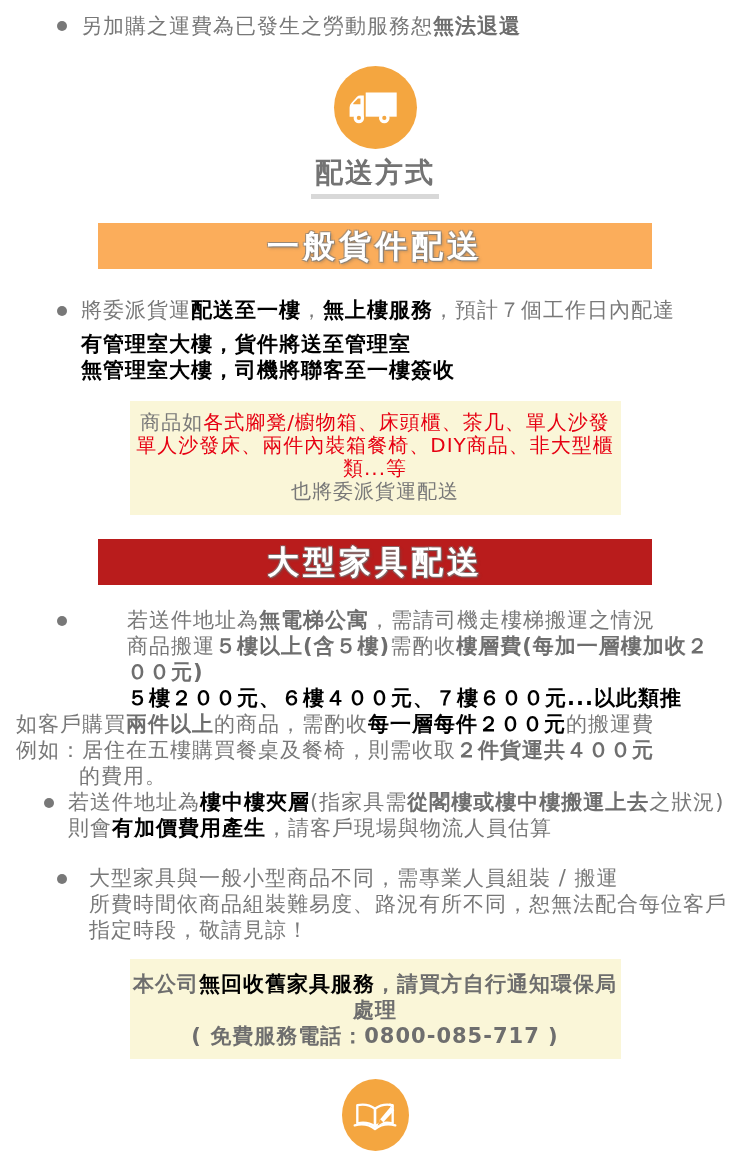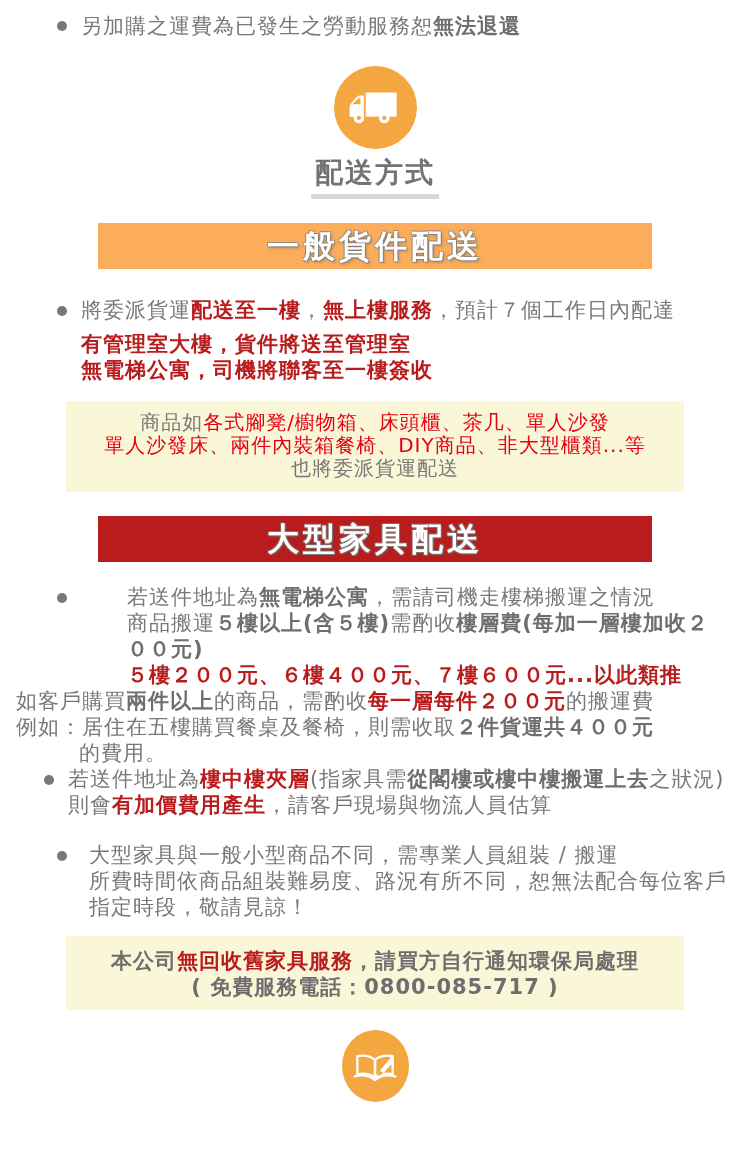--- a/index.html
+++ b/index.html
@@ -12,21 +12,21 @@
     font-family:"DejaVu Sans","Liberation Sans",sans-serif;
     font-size:21px;
     color:#787878;
     letter-spacing:1px;
     line-height:26px;
   }
   
   .run.g  {color:#787878;font-weight:normal;}
   .run.gb {color:#6e6e6e;font-weight:bold;}
   .run.r  {color:#e60012;font-weight:normal;}
-  .run.rb {color:#b91c1c;font-weight:bold;}
+  .run.rb {color:#000000;font-weight:bold;}
 
   
   .top-note{display:flex;align-items:flex-start;padding:13px 20px 0 57px;}
   .dot{flex:0 0 10px;width:10px;height:10px;border-radius:50%;background:#787878;margin:8px 14px 0 0;}
 
   
   .icon-circle{background:#F4A640;border-radius:50%;display:flex;align-items:center;justify-content:center;}
   .icon-circle.truck{width:83px;height:83px;margin:27px auto 0;}
   .icon-circle.book{width:67px;height:72px;border-radius:50% / 50%;margin:20px auto 0;}
   .icon-circle svg{display:block;}
@@ -60,21 +60,21 @@
   .bullet-body{flex:1;}
   .line{min-height:26px;}
   .indent-block{padding-left:81px;padding-right:20px;}
   .indent-more{padding-left:63px;}
 
   .mt28{margin-top:28px;} .mt21{margin-top:22px;gap:46px;} .mt8{margin-top:8px;}
   .mt25{padding-left:16px;} .mt30{padding-left:44px;} .mt26{margin-top:24px;gap:8px;}
 
   
   .note-box{
-    width:618px;margin:18px auto 0;background:#FAF6D8;
+    width:491px;margin:18px auto 0;background:#FAF6D8;
     text-align:center;padding:10px 0 12px;
   }
   .note-box .line{font-size:20px;line-height:23px;min-height:23px;letter-spacing:1px;}
   .note-box.recycle{margin-top:16px;padding:12px 0 10px;}
   .note-box.recycle .line{font-size:21px;line-height:26px;min-height:26px;}
 </style>
 </head>
 <body>
 
 <div class="page">
@@ -103,21 +103,21 @@
   <div class="banner orange">一般貨件配送</div>
 
   <div class="bullet-row mt28">
     <span class="dot"></span>
     <div class="bullet-body">
       <div class="line"><span class="run g">將委派貨運</span><span class="run rb">配送至一樓</span><span class="run g">，</span><span class="run rb">無上樓服務</span><span class="run g">，預計７個工作日內配達</span></div>
     </div>
   </div>
   <div class="indent-block mt8">
     <div class="line"><span class="run rb">有管理室大樓，貨件將送至管理室</span></div>
-    <div class="line"><span class="run rb">無電梯公寓，司機將聯客至一樓簽收</span></div>
+    <div class="line"><span class="run rb">無管理室大樓，司機將聯客至一樓簽收</span></div>
   </div>
 
   <div class="note-box">
     <div class="line"><span class="run g">商品如</span><span class="run r">各式腳凳/櫥物箱、床頭櫃、茶几、單人沙發</span></div>
     <div class="line"><span class="run r">單人沙發床、兩件內裝箱餐椅、DIY商品、非大型櫃類...等</span></div>
     <div class="line"><span class="run g">也將委派貨運配送</span></div>
   </div>
 
   <div class="banner cyan">大型家具配送</div>
 

